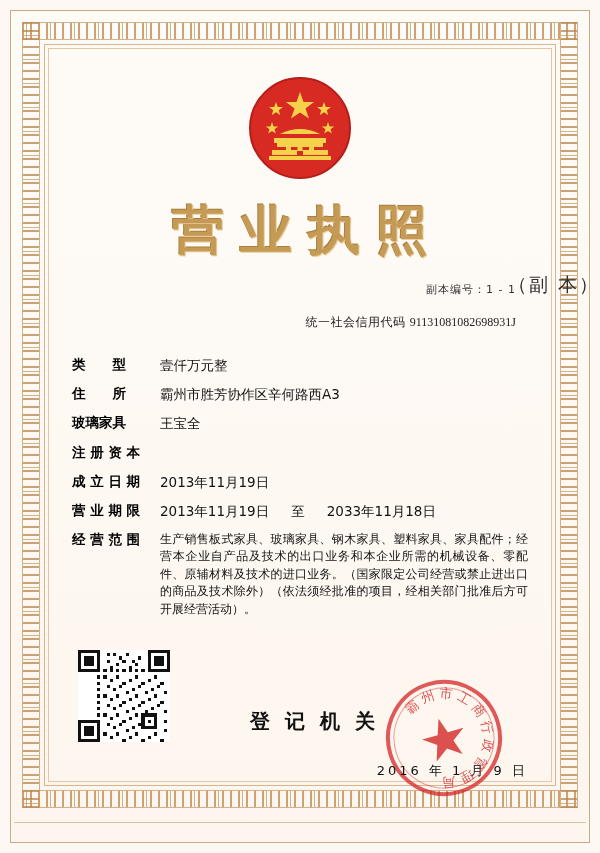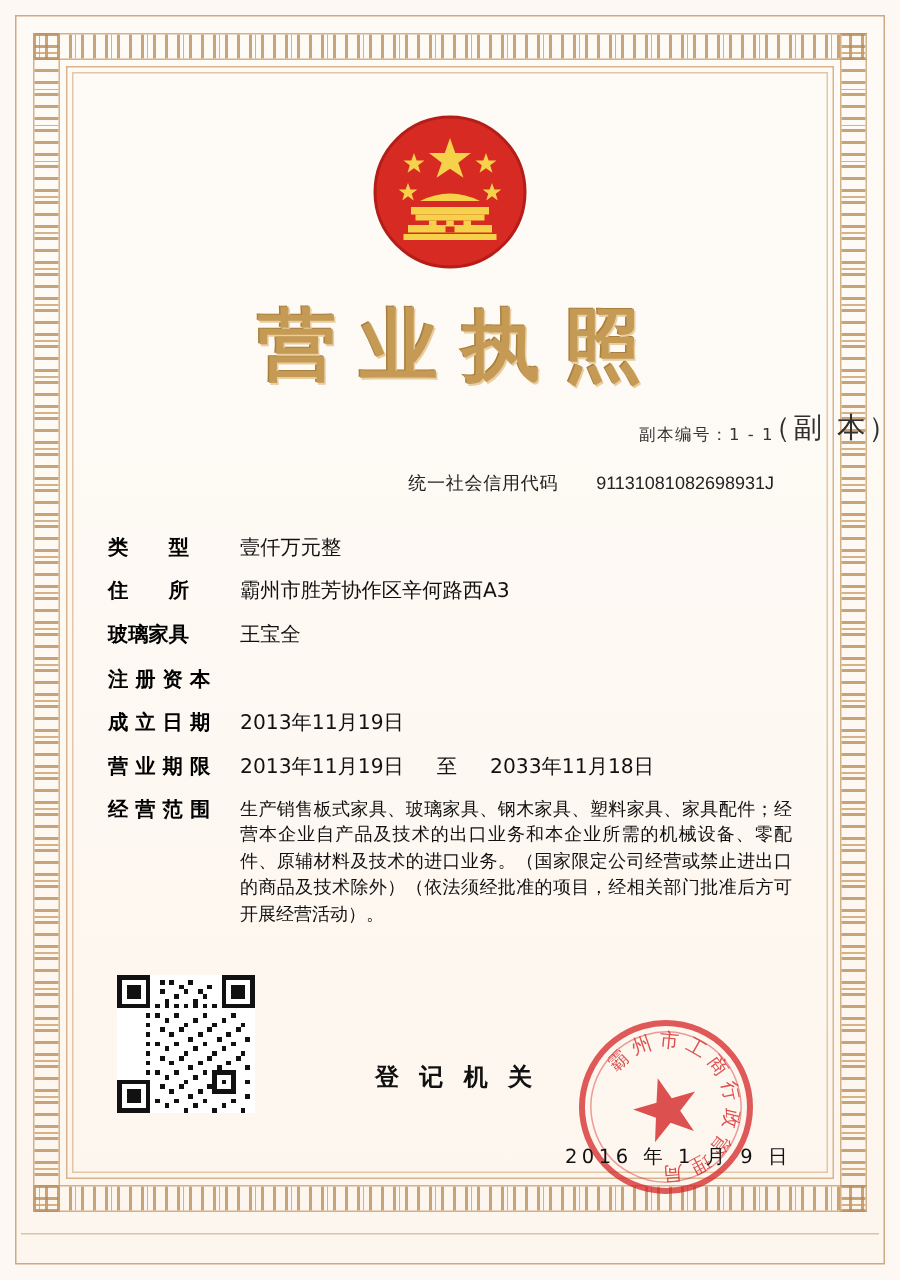--- a/index.html
+++ b/index.html
@@ -121,23 +121,22 @@
     letter-spacing: 1px;
   }
   .credit-code {
     position: absolute;
     right: 84px; top: 314px;
     font-size: 12px;
     color: #222;
     letter-spacing: .5px;
   }
   .credit-code .code-val {
-    font-family: Liberation Sans, sans-serif;
+    font-family: Liberation Serif, serif;
     letter-spacing: 0px;
-    margin-left: 21px;
   }
 
   
   .fields {
     position: absolute;
     left: 72px; top: 356px; width: 456px;
   }
   .row {
     display: flex;
     align-items: flex-start;
@@ -170,21 +169,21 @@
     position: absolute;
     left: 78px; top: 650px;
     width: 92px; height: 92px;
     background-color: #fff;
   }
 
   
   .registry {
     position: absolute;
     left: 250px; top: 708px;
-    font-size: 16px;
+    font-size: 20px;
     letter-spacing: 4px;
     color: #111;
     font-weight: bold;
   }
   .date-line {
     position: absolute;
     right: 72px; top: 762px;
     font-size: 13px;
     color: #111;
     letter-spacing: 3px;

